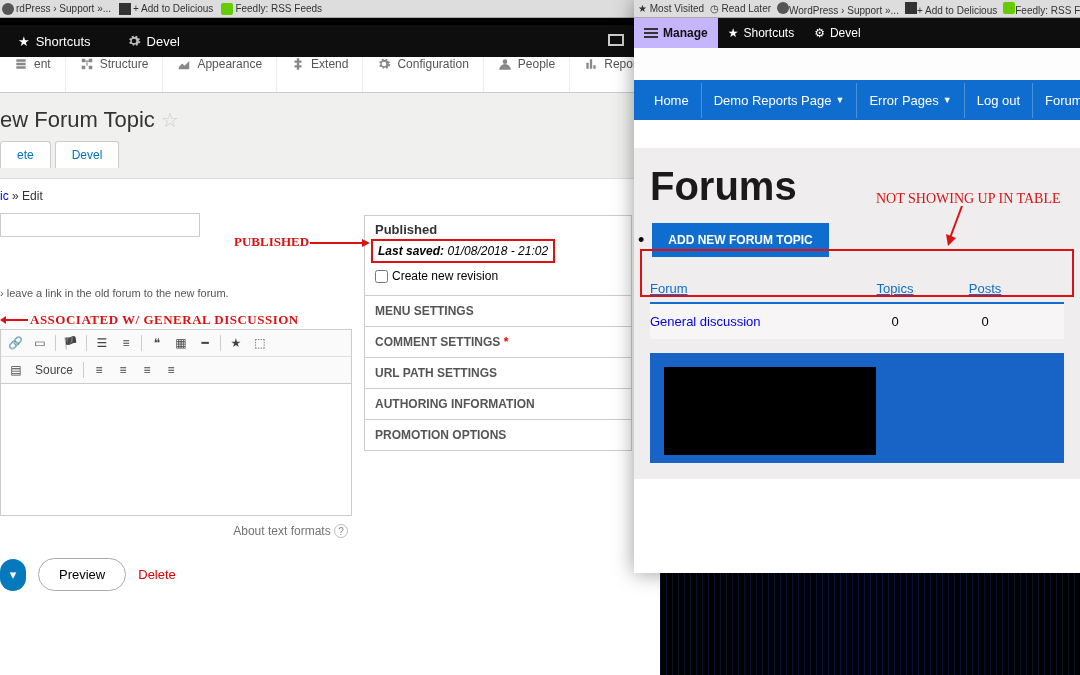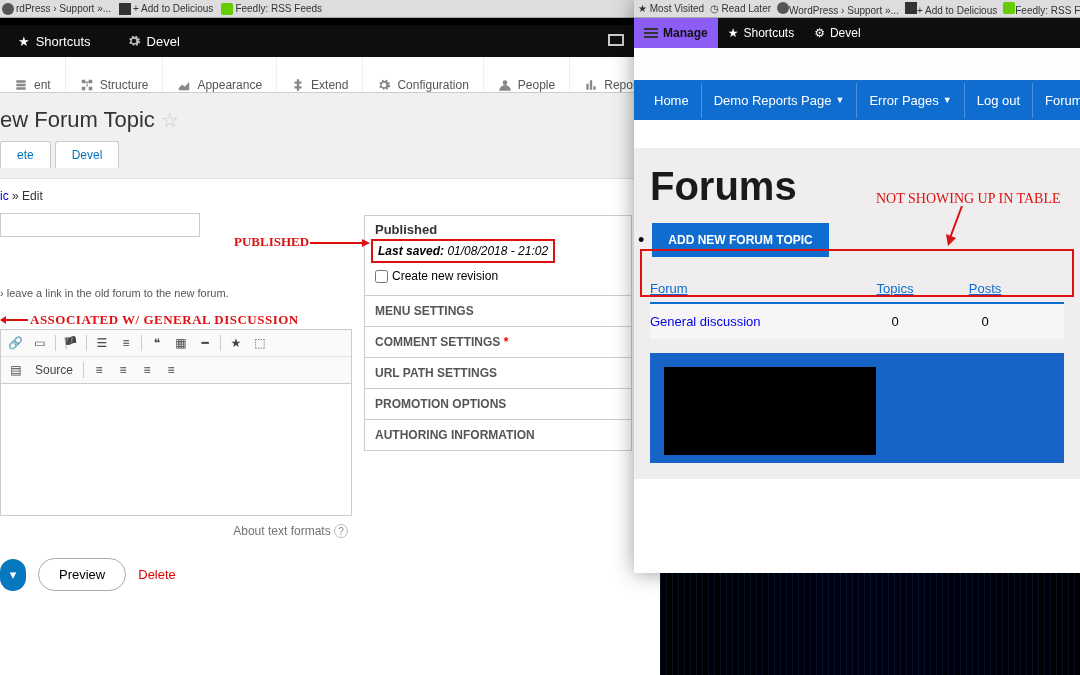--- a/index.html
+++ b/index.html
@@ -17,21 +17,21 @@
   .black-bar-left { height: 7px; background: #000; }
 
   .admin-toolbar { height: 32px; background: #0e0e0e; display: flex; align-items: center; color: #fff; font-size: 13px; }
   .admin-toolbar .tb-item { padding: 0 18px; display: flex; align-items: center; gap: 6px; height: 100%; }
   .admin-toolbar .star-icon, .admin-toolbar .gear-icon { width: 14px; height: 14px; display: inline-block; }
   .admin-toolbar .gear-icon svg{ fill:#bbb;}
   .toolbar-end { margin-left: auto; padding: 0 10px; }
   .toolbar-end .sq-icon { width: 16px; height: 12px; border: 2px solid #ccc; display: inline-block; }
 
   .admin-menu { height: 36px; background: #fff; border-bottom: 1px solid #ccc; display: flex; align-items: center; font-size: 12px; color: #555; }
-  .admin-menu .mi { padding: 0 14px; display: flex; align-items: flex-end; gap: 6px; height: 100%; border-right: 1px solid #eee; cursor: pointer; }
+  .admin-menu .mi { padding: 0 14px; display: flex; align-items: flex-start; gap: 6px; height: 100%; border-right: 1px solid #eee; cursor: pointer; }
   .mi-icon { width: 14px; height: 14px; display: inline-block; }
   .mi-icon svg { fill: #888; width: 14px; height: 14px; }
 
   .page-title-area { padding: 14px 10px 10px 0; background: #f0f0ee; border-bottom: 1px solid #ddd; }
   .page-title { font-size: 22px; font-weight: normal; color: #333; display: flex; align-items: center; gap: 6px; }
   .fav-star { color: #ccc; font-size: 20px; }
   .page-tabs { margin-top: 8px; display: flex; gap: 4px; }
   .page-tabs .ptab { padding: 6px 16px; background: #fff; border: 1px solid #ccc; border-bottom: none; border-radius: 3px 3px 0 0; font-size: 12px; color: #0074bd; cursor: pointer; }
   .page-tabs .ptab:first-child { color: #0074bd; }
 
@@ -78,21 +78,21 @@
   .action-row { margin-top: 12px; display: flex; align-items: center; gap: 12px; }
   .btn-primary { background: #0678be; color: #fff; border: none; border-radius: 20px; padding: 8px 2px; width: 26px; height: 32px; font-size: 13px; cursor: pointer; }
   .btn-preview { background: #fff; border: 1px solid #aaa; border-radius: 20px; padding: 8px 20px; font-size: 13px; cursor: pointer; }
   .link-delete { color: #d00; font-size: 13px; cursor: pointer; }
 
   
   .right-window { position: absolute; left: 634px; top: 0; width: 446px; height: 573px; background: #fff; box-shadow: 0 0 20px rgba(0,0,0,0.4); }
   .bookmark-bar-right { height: 18px; background: #ddd; font-size: 10px; color: #333; display: flex; align-items: center; gap: 6px; padding-left: 4px; border-bottom: 1px solid #aaa; overflow: hidden; white-space: nowrap; }
   .admin-toolbar-r { height: 30px; background: #0e0e0e; display: flex; align-items: center; color: #fff; font-size: 12px; }
   .admin-toolbar-r .tb-item { padding: 0 10px; display: flex; align-items: center; gap: 5px; height: 100%; }
-  .admin-toolbar-r .tb-item.active { background: #8b5cf6; color: #111; font-weight: bold; }
+  .admin-toolbar-r .tb-item.active { background: #c4b5fd; color: #111; font-weight: bold; }
   .admin-toolbar-r .burger { display: inline-block; width: 14px; height: 2px; background: #333; position: relative; }
   .admin-toolbar-r .burger::before, .admin-toolbar-r .burger::after { content: ""; position: absolute; left: 0; width: 14px; height: 2px; background: #333; }
   .admin-toolbar-r .burger::before { top: -4px; } .admin-toolbar-r .burger::after { top: 4px; }
   .right-spacer { height: 32px; background: #fdfdfd; }
 
   .nav-blue { background: #0f6dcf; min-height: 40px; display: flex; align-items: center; padding: 0 8px; gap: 0; }
   .nav-blue .nav-item { color: #fff; font-size: 13px; padding: 10px 12px; border-right: 1px solid rgba(255,255,255,0.25); cursor: pointer; white-space: nowrap; display:flex;align-items:center;gap:4px;}
   .nav-blue .nav-item:last-child { border-right: none; }
   .dropdown-arrow{font-size:9px;}
 
@@ -292,24 +292,24 @@
         <div class="acc-sec">
             <div class="acc-head">MENU SETTINGS</div>
           </div>
         <div class="acc-sec">
             <div class="acc-head"><span>COMMENT SETTINGS</span> <span class="req">*</span></div>
           </div>
         <div class="acc-sec">
             <div class="acc-head">URL PATH SETTINGS</div>
           </div>
         <div class="acc-sec">
+            <div class="acc-head">AUTHORING INFORMATION</div>
+          </div>
+        <div class="acc-sec">
             <div class="acc-head">PROMOTION OPTIONS</div>
-          </div>
-        <div class="acc-sec">
-            <div class="acc-head">AUTHORING INFORMATION</div>
           </div>
       </div>
     </div>
   </div>
 </div>
 
 <div class="annot-red" style="left:234px;top:234px;">PUBLISHED</div>
 <svg class="red-arrow" style="left:310px;top:238px;width:60px;height:10px;">
     <line x1="0" y1="5" x2="52" y2="5"></line>
     <polygon points="52,1 60,5 52,9"></polygon>

